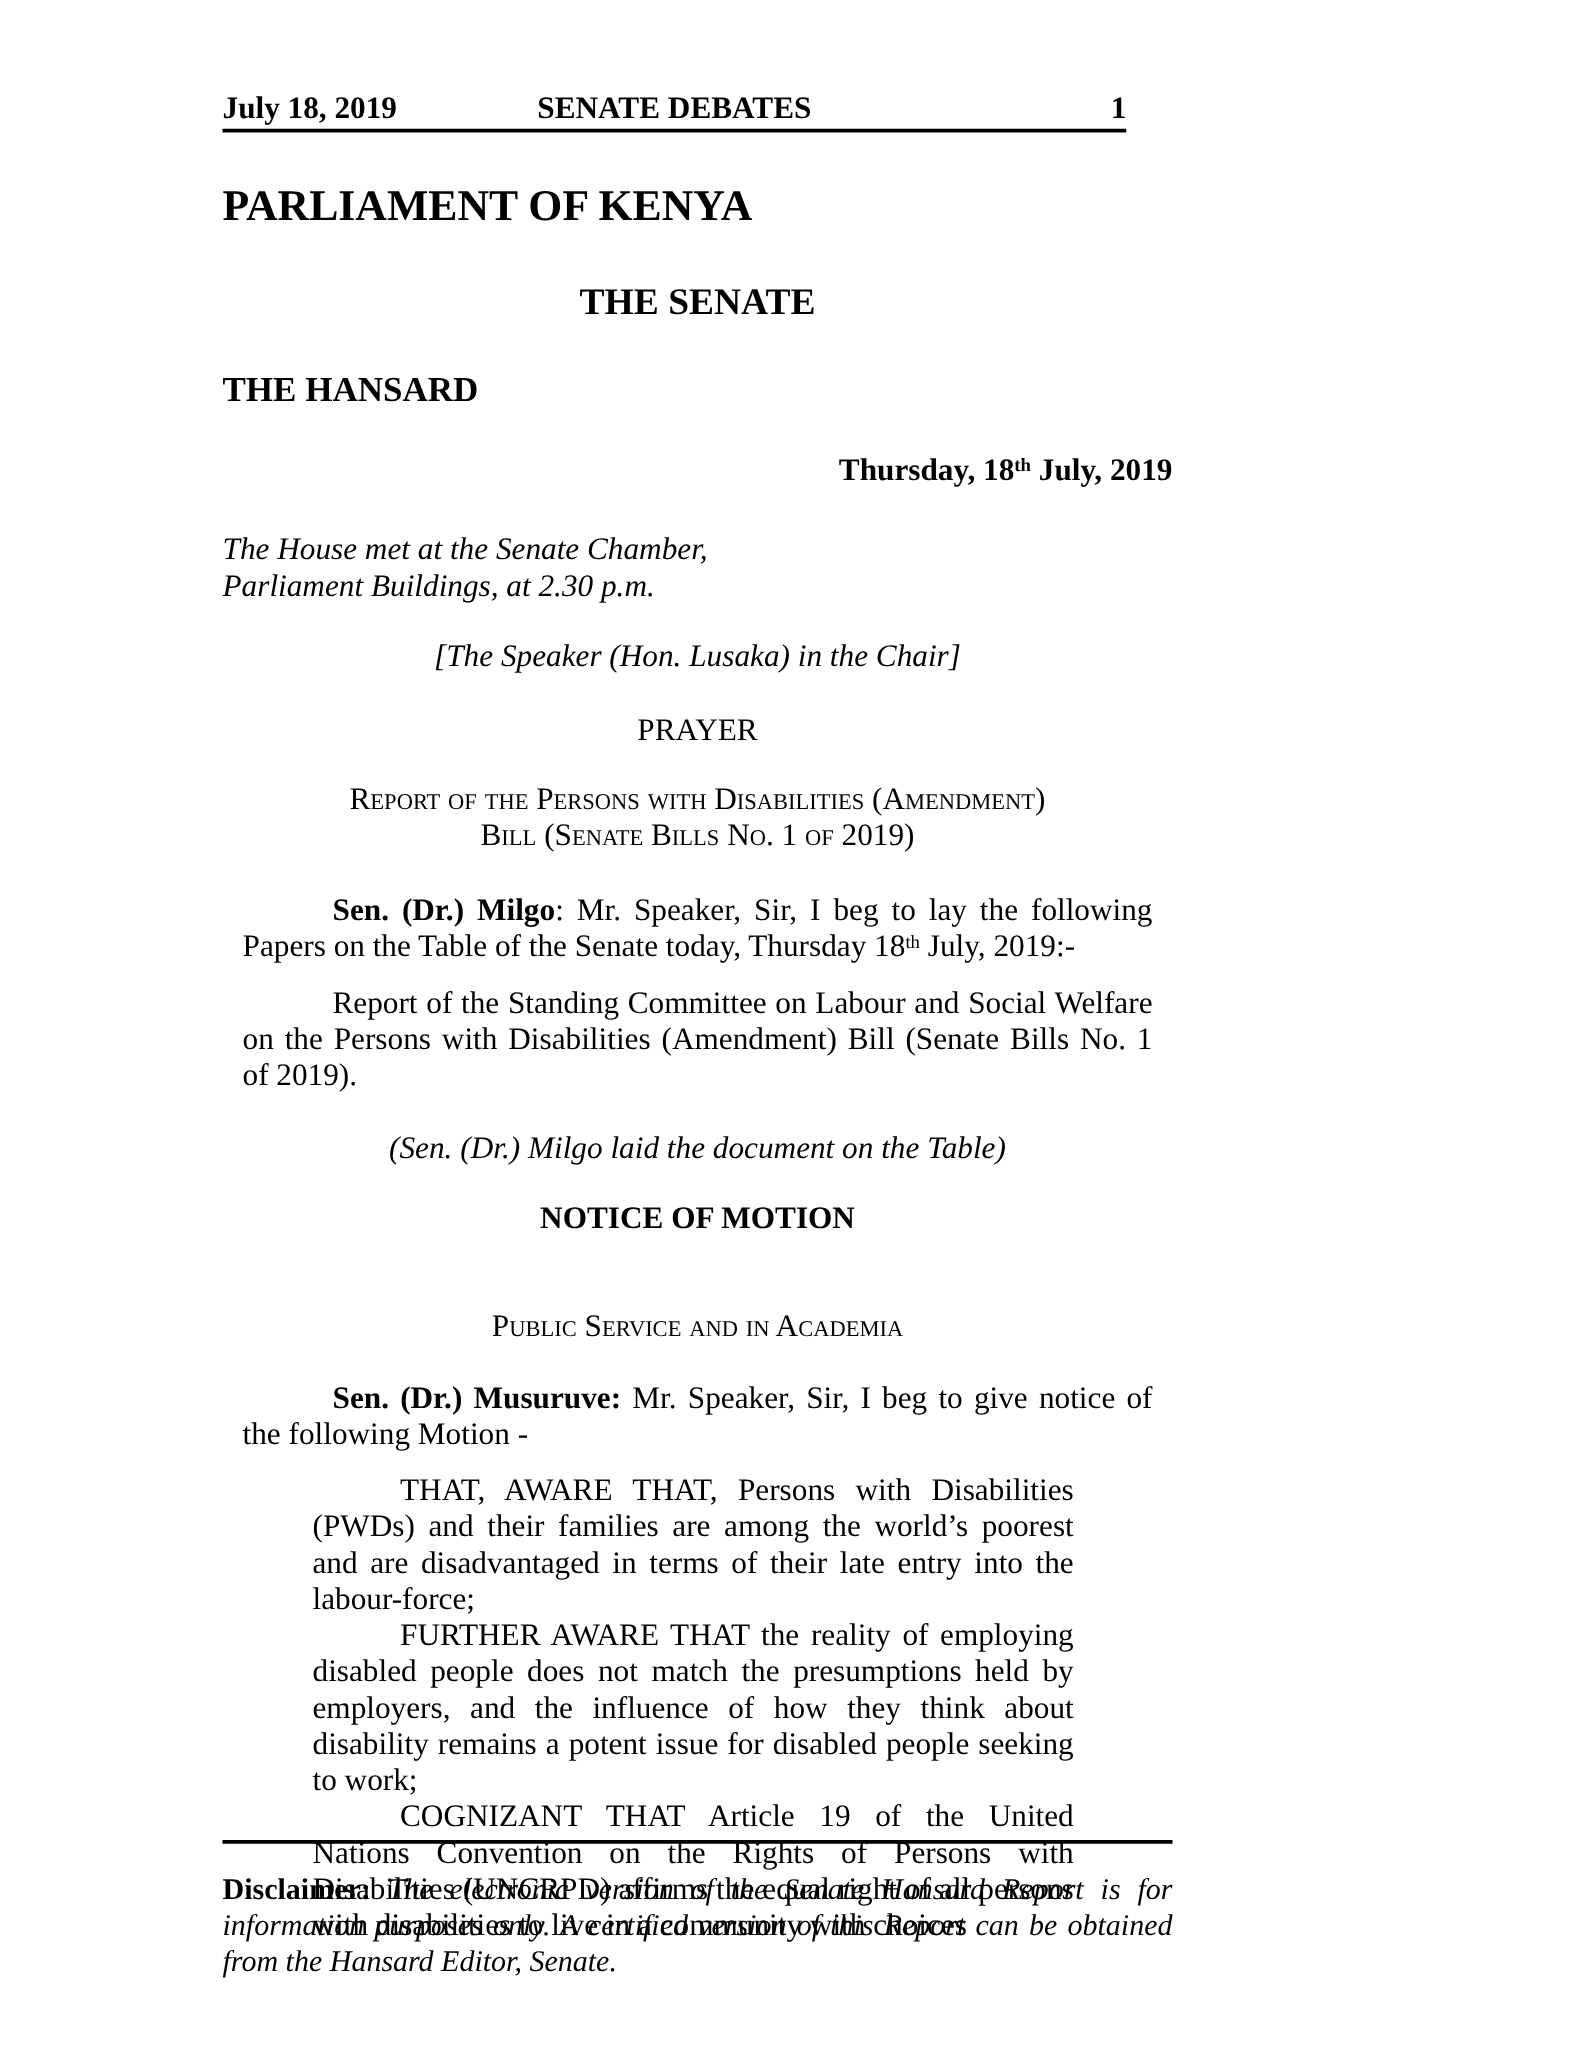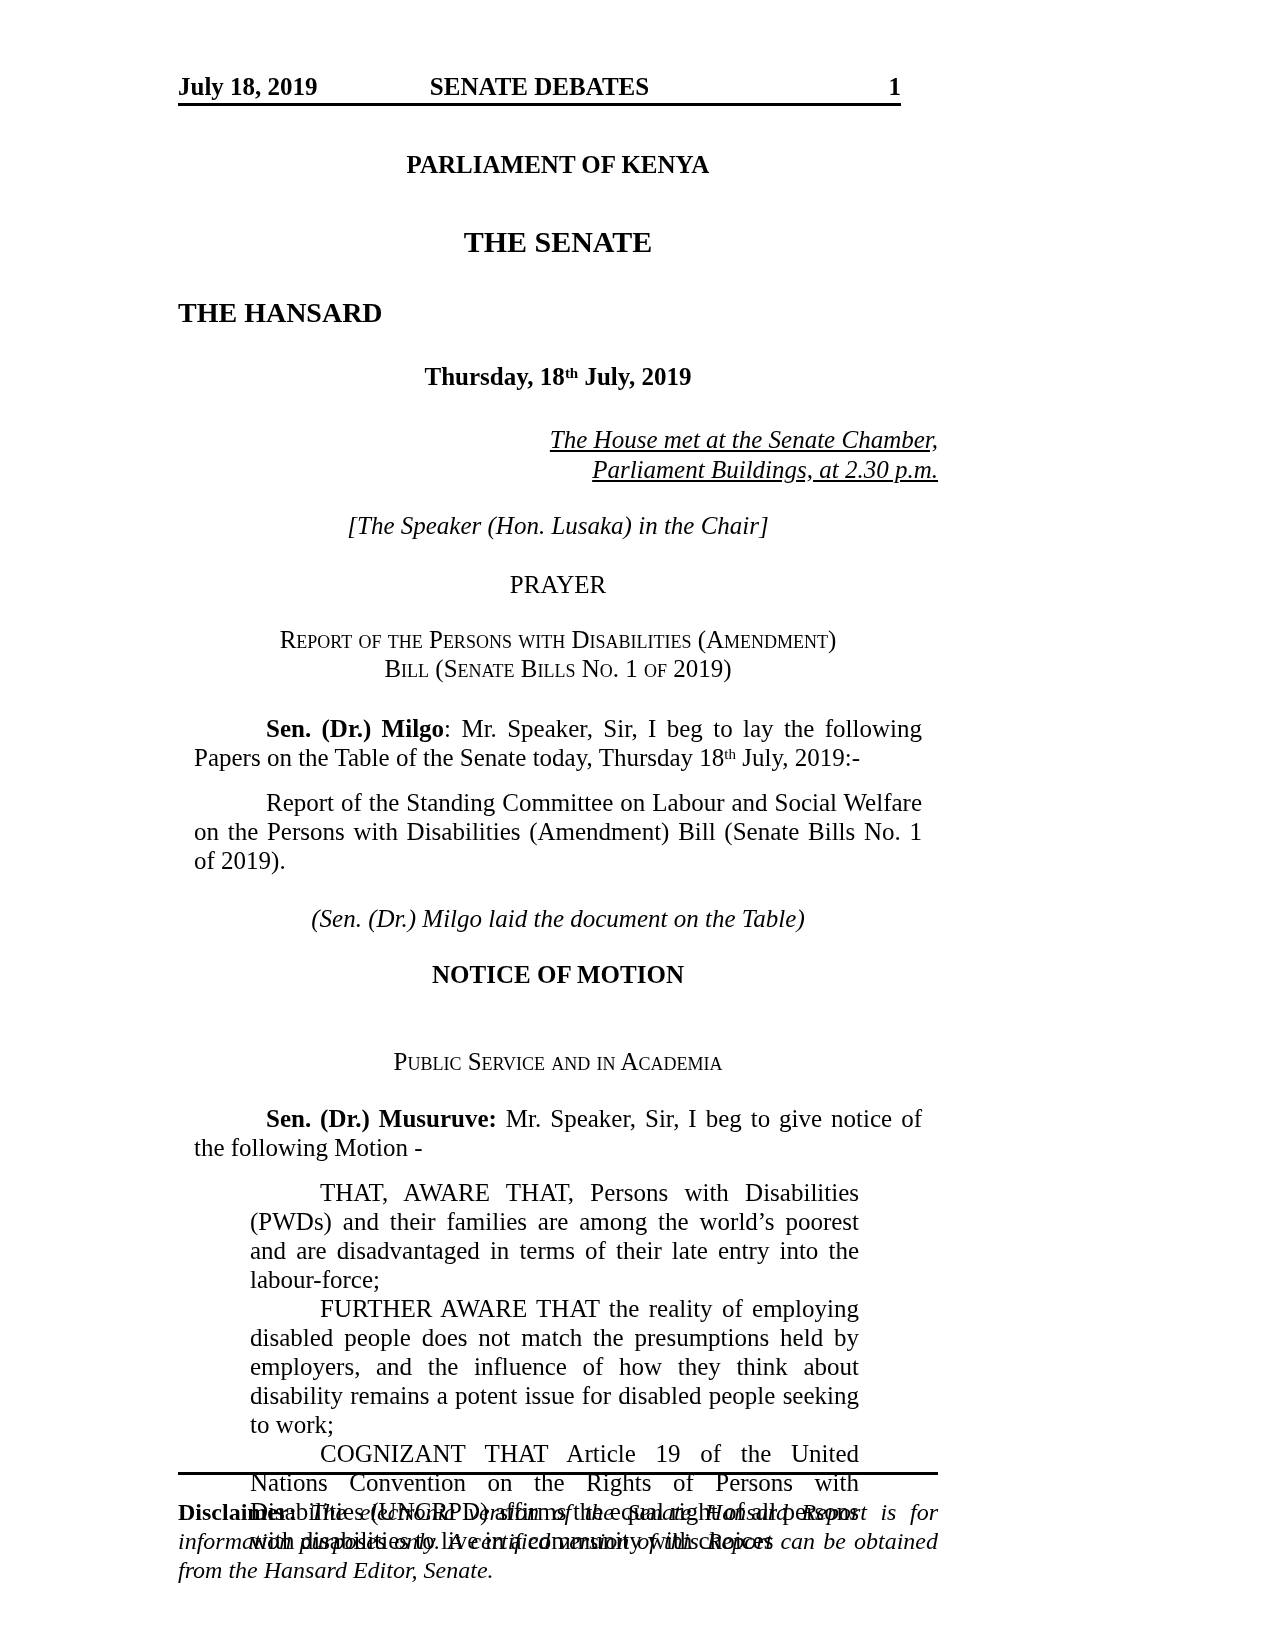--- a/index.html
+++ b/index.html
@@ -29,50 +29,49 @@
     border-bottom: 3px solid #000;
     padding-bottom: 2px;
     margin-right: 37px;
   }
   .running-header .hdr-center { text-align: center; }
   .running-header .hdr-right  { text-align: right; }
   .bold { font-weight: bold; }
 
   .h-parliament {
     margin: 38px 0 0 0;
-    font-size: 25px;
+    font-size: 35px;
     line-height: 42px;
     font-weight: bold;
-    text-align: center;
+    text-align: left;
   }
   .h-senate {
     margin: 37px 0 0 0;
     font-size: 30px;
     line-height: 38px;
     font-weight: bold;
     text-align: center;
   }
   .h-hansard {
     margin: 34px 0 0 0;
     font-size: 28px;
     line-height: 36px;
     font-weight: bold;
     text-align: left;
   }
   .h-date {
     margin: 31px 0 0 0;
     font-weight: bold;
-    text-align: center;
+    text-align: right;
   }
   .met-note {
     margin: 34px 0 0 0;
     font-style: italic;
-    text-align: right;
+    text-align: left;
     line-height: 30px;
-    text-decoration: underline;
   }
   .chair-note {
     margin: 26px 0 0 0;
     font-style: italic;
     text-align: center;
   }
   .prayer {
     margin: 30px 0 0 0;
     text-align: center;
   }

